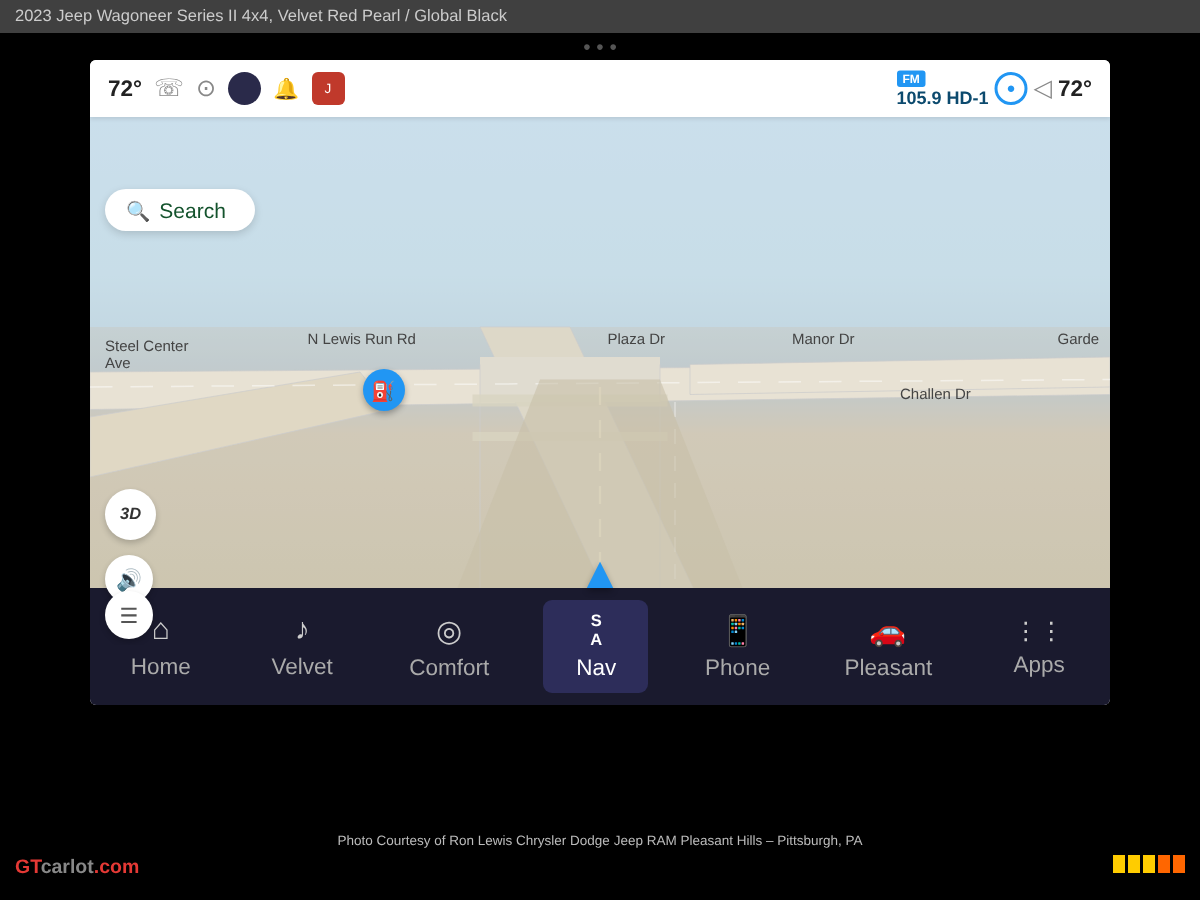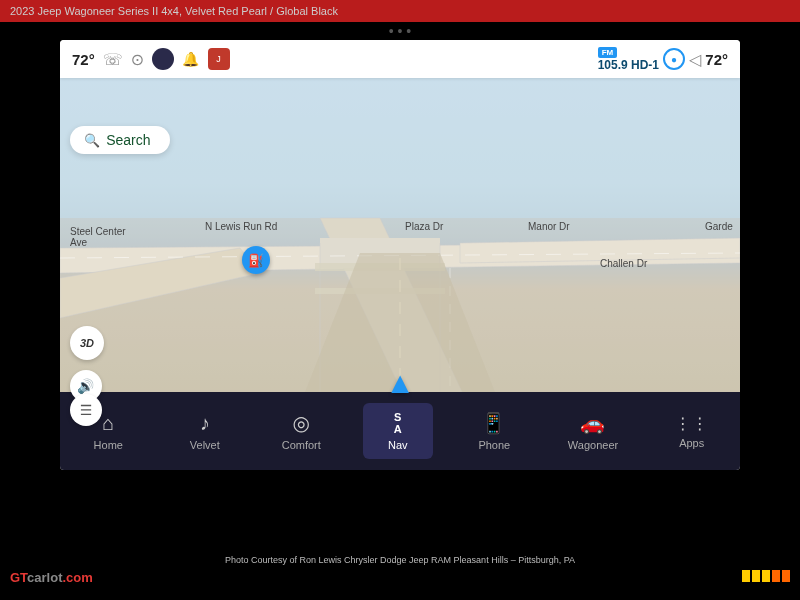--- a/index.html
+++ b/index.html
@@ -12,21 +12,21 @@
       position: relative;
     }
 
     
     .top-bar {
       position: absolute;
       top: 0;
       left: 0;
       width: 100%;
       height: 22px;
-      background: #b91c1c;
+      background: #404040;
       display: flex;
       align-items: center;
       padding: 0 10px;
       color: #ccc;
       font-size: 11px;
       z-index: 10;
     }
 
     
     .dots-row {
@@ -354,21 +354,21 @@
       background: #2d2d5a;
       border-radius: 6px;
     }
 
     .nav-item-icon {
       font-size: 20px;
       color: #ccc;
     }
 
     .nav-item-label {
-      font-size: 11px;
+      font-size: 15px;
       color: #aaa;
     }
 
     .nav-item.active .nav-item-label {
       color: #fff;
     }
 
     .nav-s-a {
       font-size: 11px;
       font-weight: bold;
@@ -552,21 +552,21 @@
       <span class="nav-item-label">Nav</span>
     </div>
 
     <div class="nav-item">
       <span class="nav-item-icon">📱</span>
       <span class="nav-item-label">Phone</span>
     </div>
 
     <div class="nav-item">
       <span class="nav-item-icon">🚗</span>
-      <span class="nav-item-label">Wagoneer</span>
+      <span class="nav-item-label">Pleasant</span>
     </div>
 
     <div class="nav-item">
       <span class="nav-item-icon" style="font-size:16px; letter-spacing:1px">⋮⋮</span>
       <span class="nav-item-label">Apps</span>
     </div>
 
   </div>
 </div>
 

